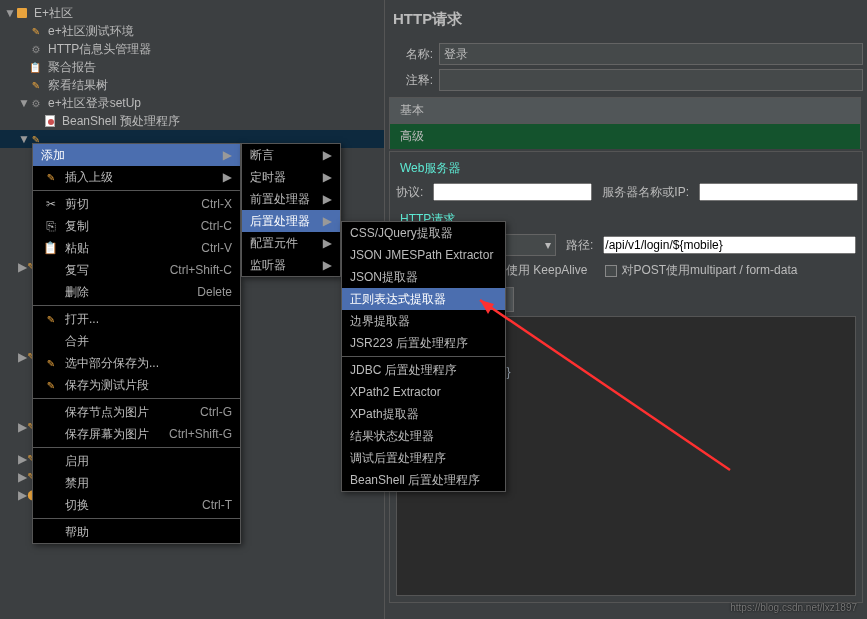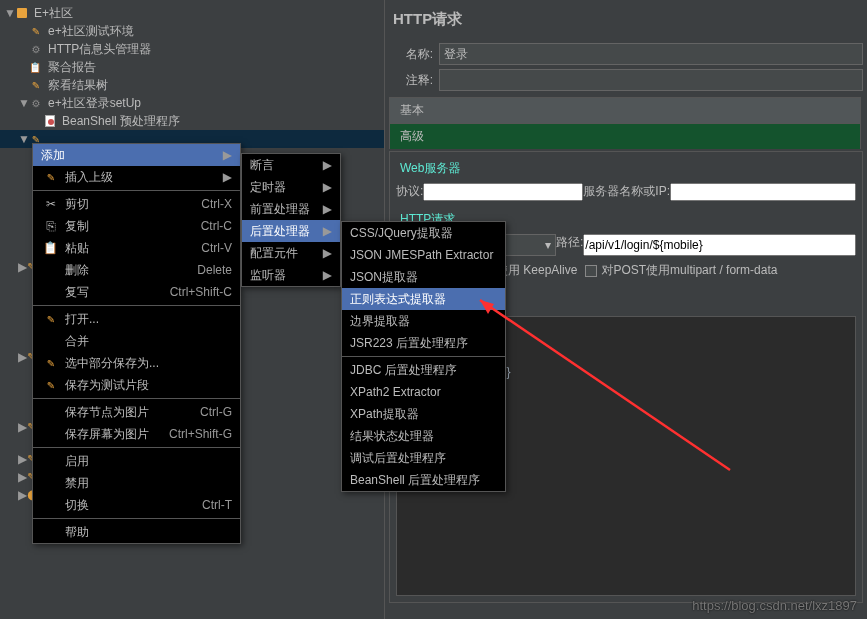--- a/index.html
+++ b/index.html
@@ -18,53 +18,53 @@
 
 .pencil { color: #e8a33d; font-size: 10px; }
 .gear { color: #8a8a8a; font-size: 10px; }
 .clip { color: #aaa; font-size: 10px; }
 .flask { background: #e8a33d; width: 10px; height: 10px; border-radius: 1px; }
 .doc-red { width:10px; height:12px; background:#fff; border:1px solid #aaa; position:relative; }
 .doc-red:after { content:''; position:absolute; width:6px; height:6px; background:#c94f4f; border-radius:50%; left:2px; top:3px; }
 
 .context-menu { position: absolute; background: #000000; border: 1px solid #555; box-shadow: 2px 2px 6px rgba(0,0,0,0.5); z-index: 100; }
 .menu1 { left: 32px; top: 143px; width: 209px; }
-.menu2 { left: 241px; top: 153px; width: 100px; }
+.menu2 { left: 241px; top: 143px; width: 100px; }
 .menu3 { left: 341px; top: 221px; width: 165px; }
 
 .menu-item { display: flex; align-items: center; padding: 4px 8px; height: 22px; white-space: nowrap; cursor: pointer; }
 .menu-item.hl { background: #4b6eaf; color: #fff; }
 .menu-item .icon { width: 20px; display: inline-flex; align-items: center; justify-content: center; margin-right: 4px; }
 .menu-item .label { flex: 1; }
 .menu-item .shortcut { color: #999; margin-left: 12px; }
 .menu-item .sub-arrow { color: #999; margin-left: 8px; }
 .menu-sep { height: 1px; background: #555; margin: 2px 0; }
 
 .panel-title { font-size: 15px; font-weight: bold; color: #bbb; padding: 6px 4px 10px 4px; }
 .form-row { display: flex; align-items: center; margin: 4px 0; }
 .form-row .lbl { width: 44px; text-align: right; margin-right: 6px; }
 .form-row input[type=text] { flex: 1; background: #45494a; border: 1px solid #646464; color: #bbb; padding: 3px 4px; height: 22px; }
 .tabs { display: flex; margin-top: 6px; flex-direction: column; }
 .tab { padding: 4px 10px; background: #14532d; border: 1px solid #555; border-bottom: none; margin-right: 2px; }
 .tab.active { background: #515658; }
 .section-box { border: 1px solid #555; padding: 6px; margin-top: 2px; }
 .section-title { color: #5eead4; margin-bottom: 4px; padding: 2px 4px; }
-.inline-row { display: flex; gap: 0; flex-wrap: nowrap; }
+.inline-row { display: flex; align-items: center; gap: 10px; flex-wrap: nowrap; }
 .inline-row .il { white-space: nowrap; }
 .select { background: #45494a; border: 1px solid #646464; color: #bbb; padding: 2px 4px; height: 22px; display: inline-flex; align-items: center; }
 .btn { background: #515658; border: 1px solid #6a6a6a; color: #bbb; padding: 3px 10px; margin-right: 4px; }
 .chk { display: inline-flex; align-items: center; gap: 4px; margin-right: 8px; }
 .chk-box { width: 12px; height: 12px; border: 1px solid #888; display: inline-block; background: #45494a; position: relative; }
 .chk-box.checked:after { content: '✓'; position: absolute; top: -3px; left: 0; color: #bbb; font-size: 11px; }
 
 .code-area { background: #2b2b2b; border: 1px solid #555; padding: 6px; font-family: monospace; color: #a9b7c6; margin-top: 4px; min-height: 280px; white-space: pre; }
 .code-area .key { color: #cc7832; }
 .code-area .str { color: #6a8759; }
 
-.watermark { position: absolute; bottom: 6px; right: 10px; color: #777; font-size: 13px; z-index: 200; text-shadow: 0 0 2px #000; }
+.watermark { position: absolute; bottom: 6px; right: 10px; color: #777; font-size: 10px; z-index: 200; text-shadow: 0 0 2px #000; }
 
 .arrow-annotation { position: absolute; z-index: 150; pointer-events: none; }
 
 .tree-stub { position: absolute; left: 4px; width: 40px; display: flex; align-items: center; }
 </style>
 </head>
 <body>
 
 <div class="container">
   <div class="left-panel">
@@ -176,27 +176,27 @@
           <span class="label">复制</span>
           <span class="shortcut">Ctrl-C</span>
         </div>
       <div class="menu-item">
           <span class="icon">📋</span>
           <span class="label">粘贴</span>
           <span class="shortcut">Ctrl-V</span>
         </div>
       <div class="menu-item">
           <span class="icon"></span>
+          <span class="label">复写</span>
+          <span class="shortcut">Ctrl+Shift-C</span>
+        </div>
+      <div class="menu-item">
+          <span class="icon"></span>
           <span class="label">删除</span>
           <span class="shortcut">Delete</span>
-        </div>
-      <div class="menu-item">
-          <span class="icon"></span>
-          <span class="label">复写</span>
-          <span class="shortcut">Ctrl+Shift-C</span>
         </div>
       <div class="menu-sep"></div>
       <div class="menu-item">
           <span class="icon pencil">✎</span>
           <span class="label">打开...</span>
         </div>
       <div class="menu-item">
           <span class="icon"></span>
           <span class="label">合并</span>
         </div>

